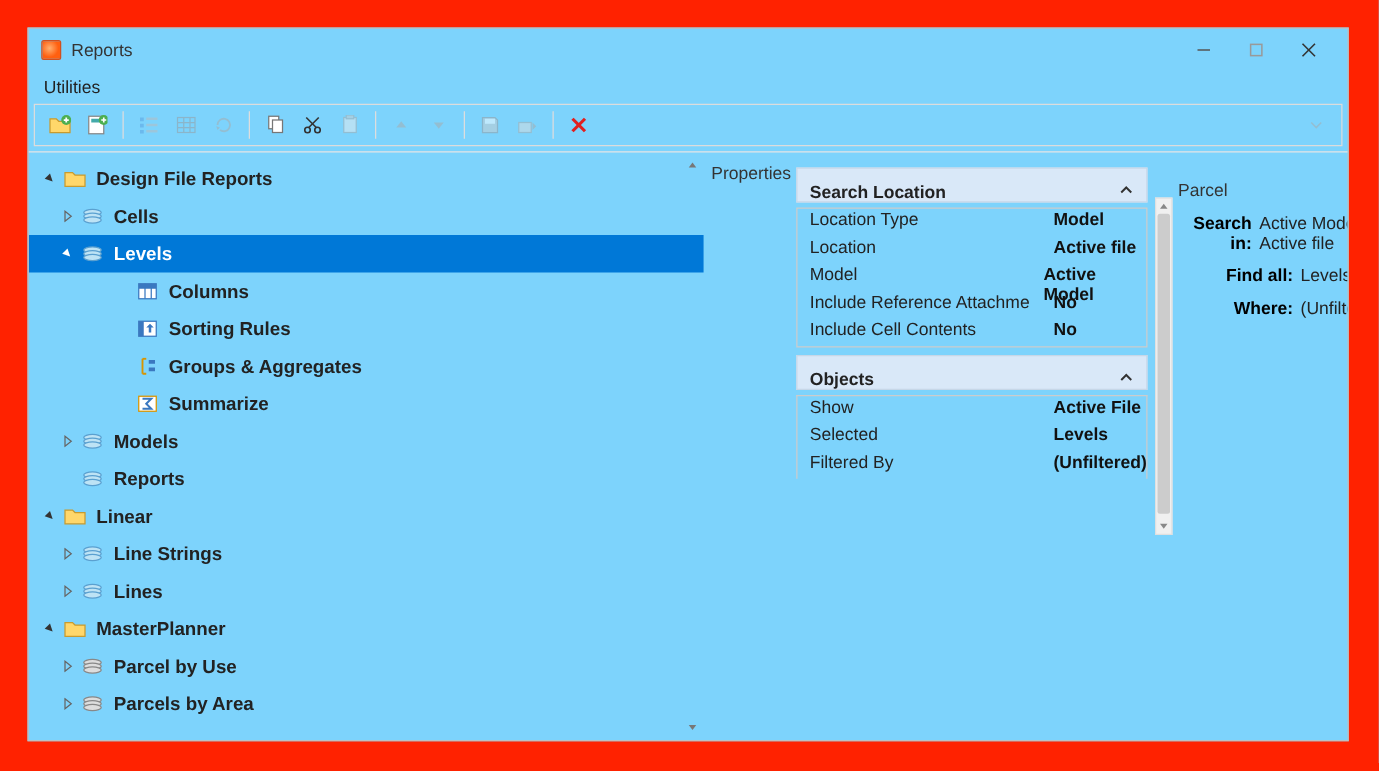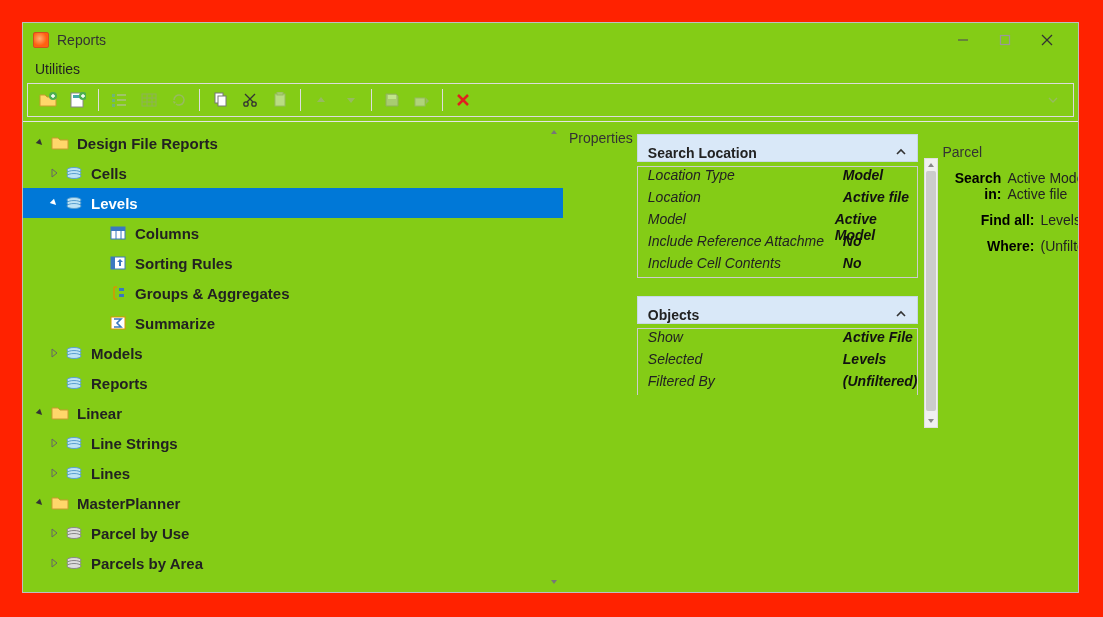--- a/index.html
+++ b/index.html
@@ -1,17 +1,17 @@
 <!DOCTYPE html>
 <html><head>
 <meta charset="utf-8">
 <style>
 * { box-sizing: border-box; margin: 0; padding: 0; font-family: "Segoe UI", Tahoma, sans-serif; }
 body { background: #ff2200; padding: 22px; width: 1103px; height: 617px; overflow: hidden; }
-.window { background: #84cc16; width: 1057px; height: 571px; border: 1px solid #bfbfbf; display: flex; flex-direction: column; }
+.window { background: #7dd3fc; width: 1057px; height: 571px; border: 1px solid #bfbfbf; display: flex; flex-direction: column; }
 .titlebar { display: flex; align-items: center; height: 34px; padding: 0 10px; }
 .titlebar .app-icon { width: 16px; height: 16px; margin-right: 8px; border-radius: 2px; border: 1px solid #d05020; background: radial-gradient(circle at 40% 40%, #ffb070, #ff6010 60%); }
 .titlebar .title { font-size: 14px; color: #333; flex: 1; }
 .titlebar .winbtn { width: 42px; height: 22px; display: flex; align-items: center; justify-content: center; color: #555; }
 .winbtn svg { width: 12px; height: 12px; }
 .menubar { padding: 4px 12px 6px 12px; font-size: 14px; color: #222; }
 .toolbar { border: 1px solid #dcdcdc; margin: 0 4px 4px 4px; height: 34px; display: flex; align-items: center; padding: 0 6px; gap: 2px; }
 .tb-btn { width: 28px; height: 26px; display: flex; align-items: center; justify-content: center; opacity: 0.5; }
 .tb-btn.enabled { opacity: 1; }
 .tb-sep { width: 1px; height: 22px; background: #ddd; margin: 0 4px; }
@@ -23,21 +23,21 @@
 .tree-row .exp { width: 14px; height: 14px; display: flex; align-items: center; justify-content: center; margin-right: 4px; }
 .tree-row .icon { width: 18px; height: 16px; margin-right: 8px; display: flex; align-items: center; justify-content: center; }
 .tree-row.selected { background: #0078d7; color: #fff; }
 .tree-row.selected .label { color: #fff; }
 .indent-1 { padding-left: 24px; }
 .indent-2 { padding-left: 68px; }
 .right { flex: 1; padding: 8px 10px 8px 4px; display: flex; flex-direction: row; overflow: hidden; position: relative; }
 .panel-title { font-size: 14px; color: #333; margin-bottom: 4px; padding-left: 2px; }
 .section-hdr { background: #d9e8f8; border: 1px solid #c7d7e8; height: 28px; display: flex; align-items: flex-end; padding: 0 10px; font-weight: bold; font-size: 14px; color: #222; margin: 4px; position: relative; }
 .section-hdr .chev { position: absolute; right: 10px; }
-.section-body { border: 1px solid #ccc; margin: 0 4px 18px 4px; font-style: italic; }
+.section-body { border: 1px solid #ccc; margin: 0 4px 6px 4px; }
 .prop-row { display: flex; height: 22px; font-size: 14px; padding-left: 10px; }
 .prop-key { width: 195px; color: #222; white-space: nowrap; overflow: hidden; }
 .prop-val { font-weight: bold; color: #111; }
 .summary { margin-top: 14px; padding-left: 2px; }
 .summary-row { display: flex; font-size: 14px; margin: 10px 0; }
 .summary-key { width: 100px; text-align: right; font-weight: bold; padding-right: 6px; }
 .summary-val { color: #222; }
 .right-scrollbar { position: absolute; right: 0; top: 28px; width: 14px; height: 270px; background: #f0f0f0; border: 1px solid #e0e0e0; }
 .right-scrollbar .thumb { position: absolute; top: 12px; left: 1px; right: 1px; height: 240px; background: #ccc; border-radius: 2px; }
 .rs-arrow { position: absolute; left: 0; right: 0; height: 14px; display: flex; align-items: center; justify-content: center; }

